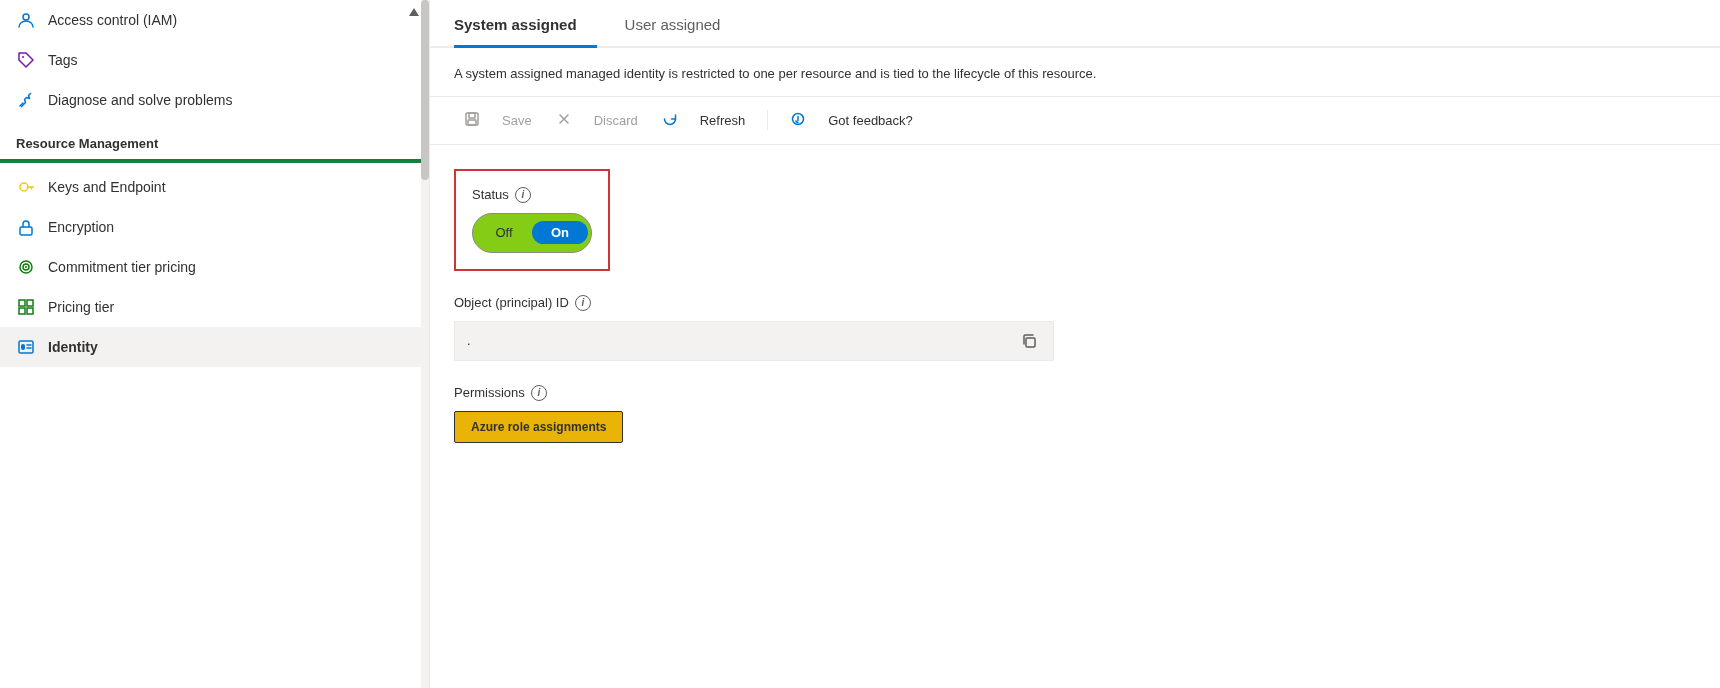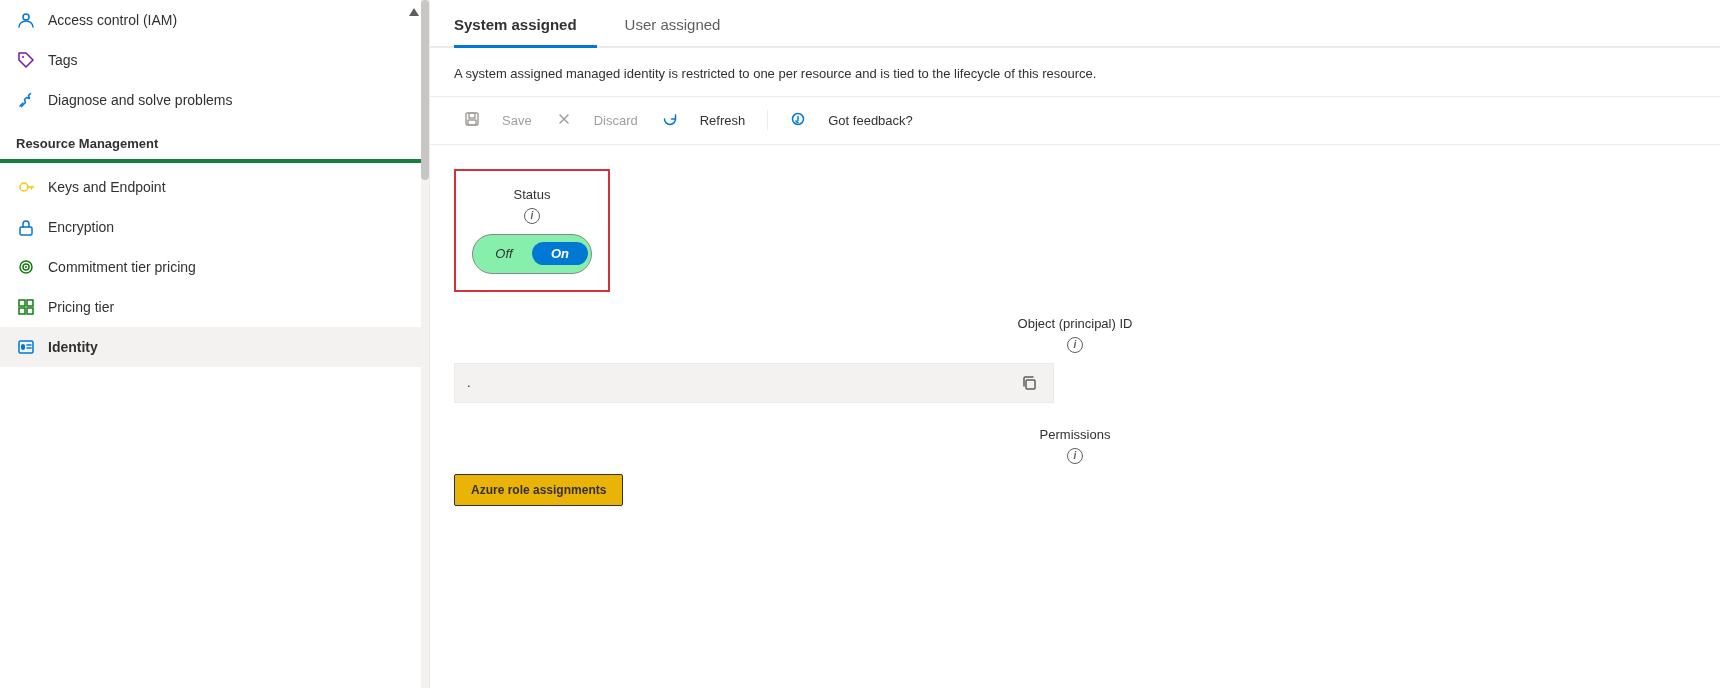--- a/index.html
+++ b/index.html
@@ -196,21 +196,20 @@
     }
 
     .field-label {
       display: flex;
       align-items: center;
       gap: 6px;
       font-size: 13px;
       font-weight: 400;
       color: #323130;
       margin-bottom: 10px;
-      flex-direction: column;
     }
 
     .info-icon {
       width: 16px;
       height: 16px;
       border-radius: 50%;
       border: 1.5px solid #605e5c;
       display: inline-flex;
       align-items: center;
       justify-content: center;
@@ -223,29 +222,28 @@
 
     
     .toggle-container {
       display: flex;
       align-items: center;
     }
 
     .toggle-switch {
       display: flex;
       align-items: center;
-      background: #86efac;
+      background: #84cc16;
       border: 1.5px solid #8a8886;
       border-radius: 30px;
       padding: 3px;
       cursor: pointer;
       width: 120px;
       height: 40px;
       position: relative;
-      font-style: italic;
     }
 
     .toggle-option {
       flex: 1;
       text-align: center;
       font-size: 13px;
       padding: 4px 8px;
       border-radius: 20px;
       z-index: 1;
       position: relative;

